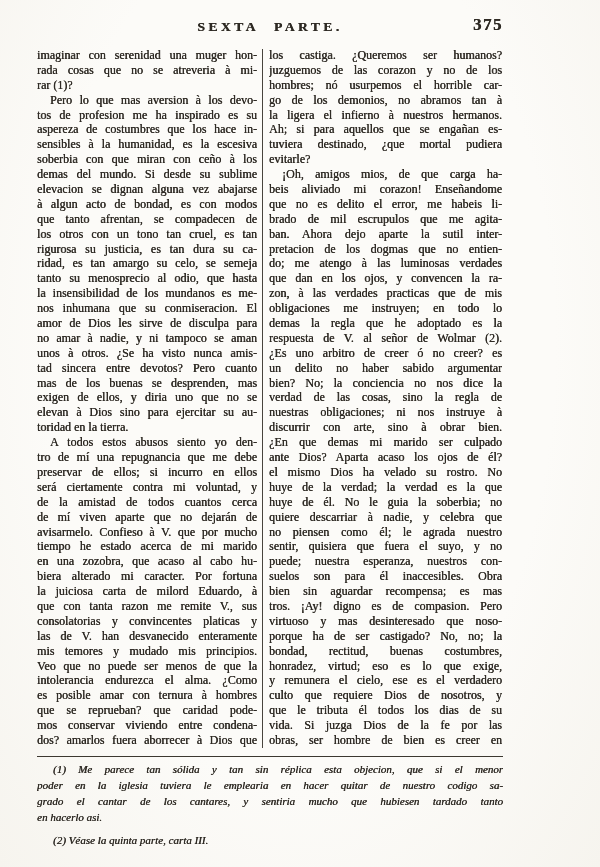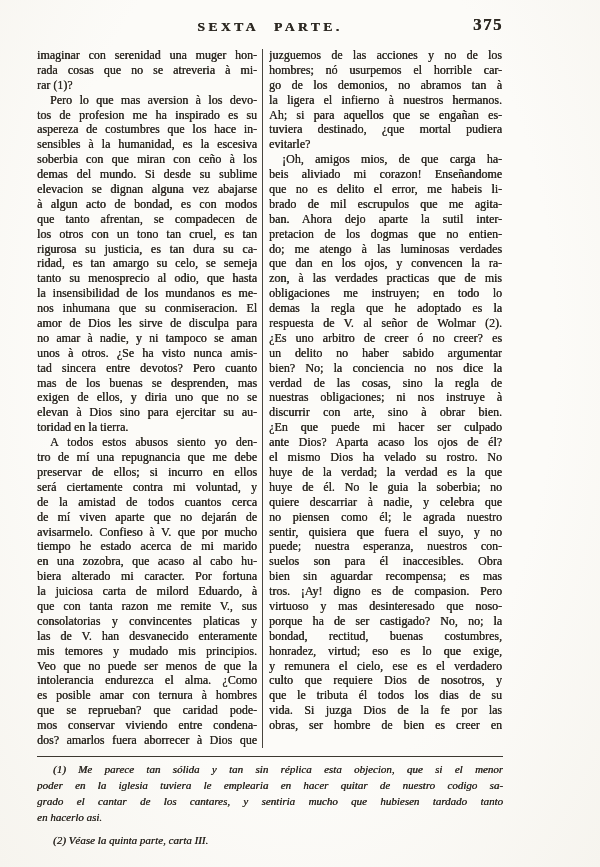--- a/index.html
+++ b/index.html
@@ -105,21 +105,22 @@
           <div class="tline">mis temores y mudado mis principios.</div>
           <div class="tline">Veo que no puede ser menos de que la</div>
           <div class="tline">intolerancia endurezca el alma. ¿Como</div>
           <div class="tline">es posible amar con ternura à hombres</div>
           <div class="tline">que se reprueban? que caridad pode-</div>
           <div class="tline">mos conservar viviendo entre condena-</div>
           <div class="tline">dos? amarlos fuera aborrecer à Dios que</div>
         </div>
       <div class="divider"></div>
       <div class="col col-right">
-          <div class="tline">juzguemos de las acciones y no de los</div>
+          <div class="tline">los castiga. ¿Queremos ser humanos?</div>
+          <div class="tline">juzguemos de las corazon y no de los</div>
           <div class="tline">hombres; nó usurpemos el horrible car-</div>
           <div class="tline">go de los demonios, no abramos tan à</div>
           <div class="tline">la ligera el infierno à nuestros hermanos.</div>
           <div class="tline">Ah; si para aquellos que se engañan es-</div>
           <div class="tline">tuviera destinado, ¿que mortal pudiera</div>
           <div class="tline noj">evitarle?</div>
           <div class="tline ind">¡Oh, amigos mios, de que carga ha-</div>
           <div class="tline">beis aliviado mi corazon! Enseñandome</div>
           <div class="tline">que no es delito el error, me habeis li-</div>
           <div class="tline">brado de mil escrupulos que me agita-</div>
@@ -130,21 +131,21 @@
           <div class="tline">zon, à las verdades practicas que de mis</div>
           <div class="tline">obligaciones me instruyen; en todo lo</div>
           <div class="tline">demas la regla que he adoptado es la</div>
           <div class="tline">respuesta de V. al señor de Wolmar (2).</div>
           <div class="tline">¿Es uno arbitro de creer ó no creer? es</div>
           <div class="tline">un delito no haber sabido argumentar</div>
           <div class="tline">bien? No; la conciencia no nos dice la</div>
           <div class="tline">verdad de las cosas, sino la regla de</div>
           <div class="tline">nuestras obligaciones; ni nos instruye à</div>
           <div class="tline">discurrir con arte, sino à obrar bien.</div>
-          <div class="tline">¿En que puede mi hacer ser culpado</div>
+          <div class="tline">¿En que demas mi marido ser culpado</div>
           <div class="tline">ante Dios? Aparta acaso los ojos de él?</div>
           <div class="tline">el mismo Dios ha velado su rostro. No</div>
           <div class="tline">huye de la verdad; la verdad es la que</div>
           <div class="tline">huye de él. No le guia la soberbia; no</div>
           <div class="tline">quiere descarriar à nadie, y celebra que</div>
           <div class="tline">no piensen como él; le agrada nuestro</div>
           <div class="tline">sentir, quisiera que fuera el suyo, y no</div>
           <div class="tline">puede; nuestra esperanza, nuestros con-</div>
           <div class="tline">suelos son para él inaccesibles. Obra</div>
           <div class="tline">bien sin aguardar recompensa; es mas</div>

